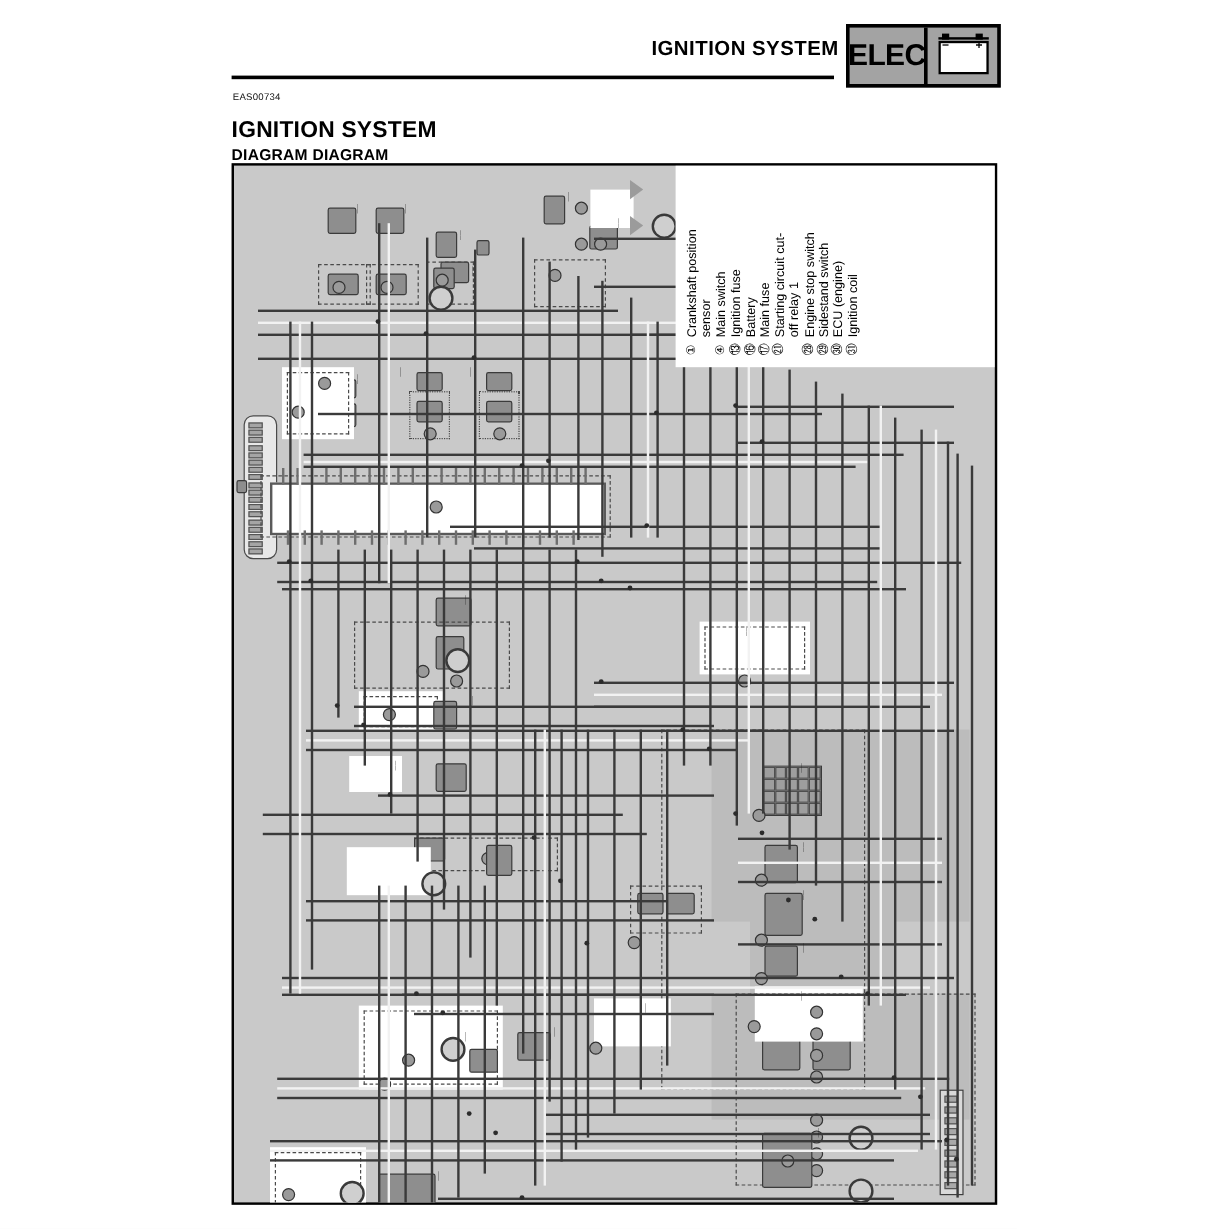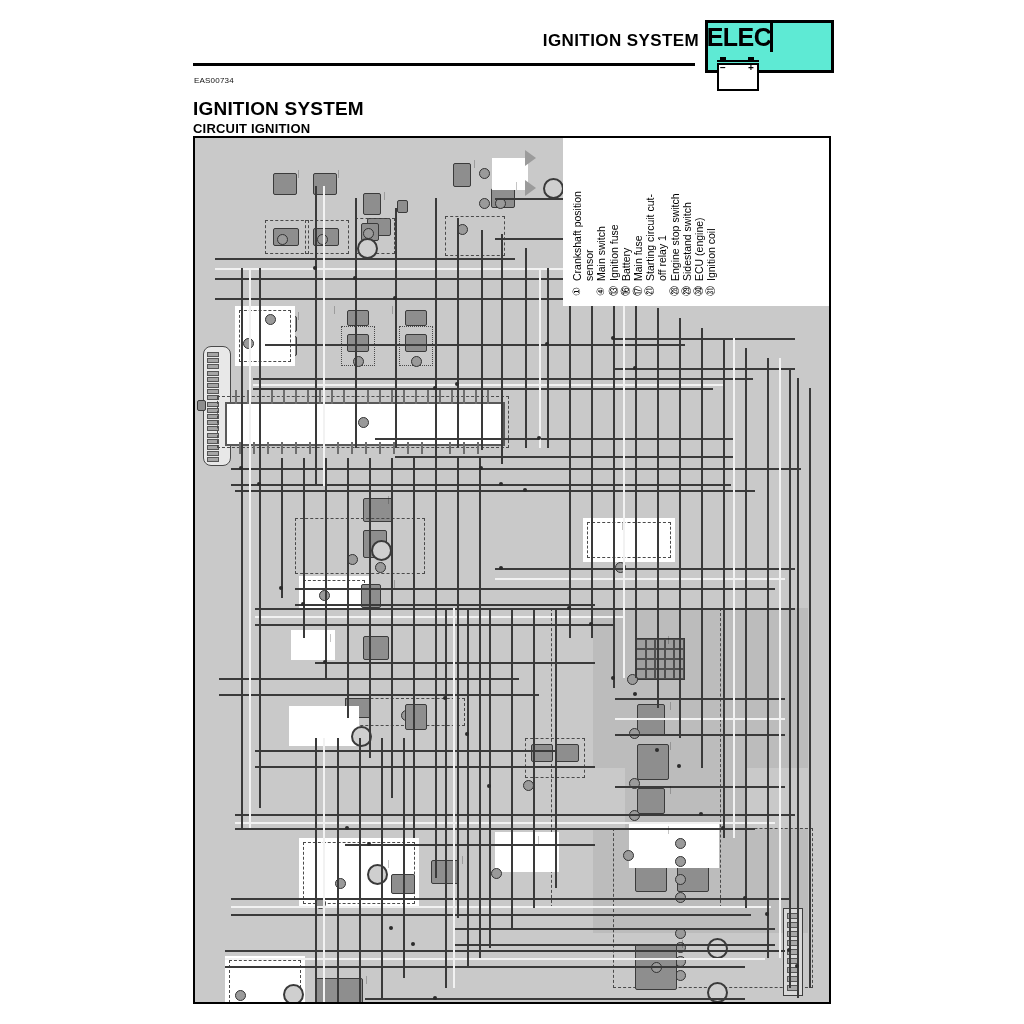--- a/index.html
+++ b/index.html
@@ -32,24 +32,23 @@
     color: #000;
     white-space: nowrap;
   }
   .elec-badge {
     position: absolute;
     left: 705px;
     top: 20px;
     width: 123px;
     height: 47px;
     border: 3px solid #000;
-    background: #5eead4;
+    background: #a3a3a3;
     display: flex;
     align-items: stretch;
-    flex-direction: column;
   }
   .elec-badge .elec-word {
     width: 62px;
     display: flex;
     align-items: center;
     justify-content: center;
     font-size: 25px;
     font-weight: bold;
     letter-spacing: -0.5px;
     border-right: 3px solid #000;
@@ -329,21 +328,21 @@
     </div>
   </div>
 
   <div class="header-rule"></div>
 </div>
 
 <div class="doc-code">EAS00734</div>
 
 <h1 class="section-title">IGNITION SYSTEM</h1>
 
-<h2 class="subsection-title">CIRCUIT IGNITION</h2>
+<h2 class="subsection-title">DIAGRAM DIAGRAM</h2>
 
 <div class="diagram-frame">
   <div class="diagram-canvas" id="diagram-canvas">
       <div class="greybox" style="left: 398px; top: 470px; width: 215px; height: 160px;"></div>
       <div class="greybox" style="left: 398px; top: 690px; width: 215px; height: 105px;"></div>
       <div class="greybox" style="left: 430px; top: 560px; width: 120px; height: 200px;"></div>
       <div class="pinstrip" style="left: 8px; top: 208px; width: 26px; height: 118px;">
         <div class="pin" style="top: 5px;"></div>
         <div class="pin" style="top: 11.2px;"></div>
         <div class="pin" style="top: 17.4px;"></div>

